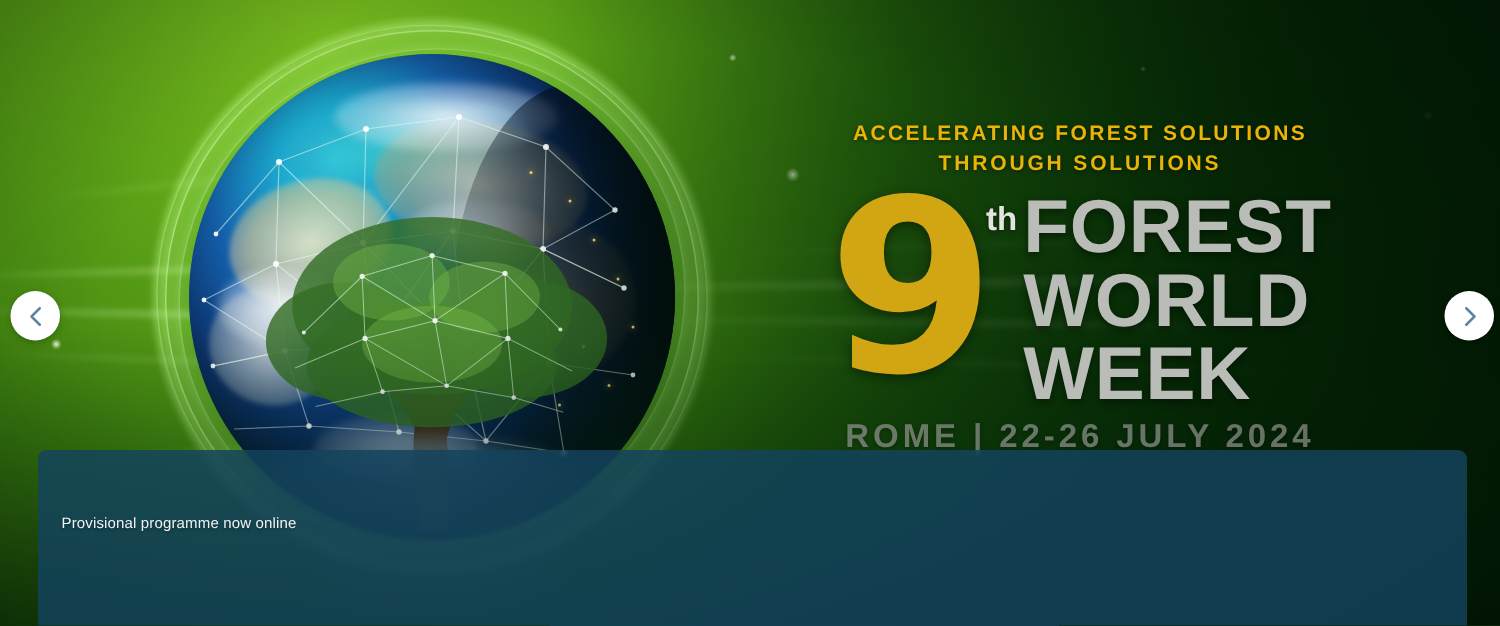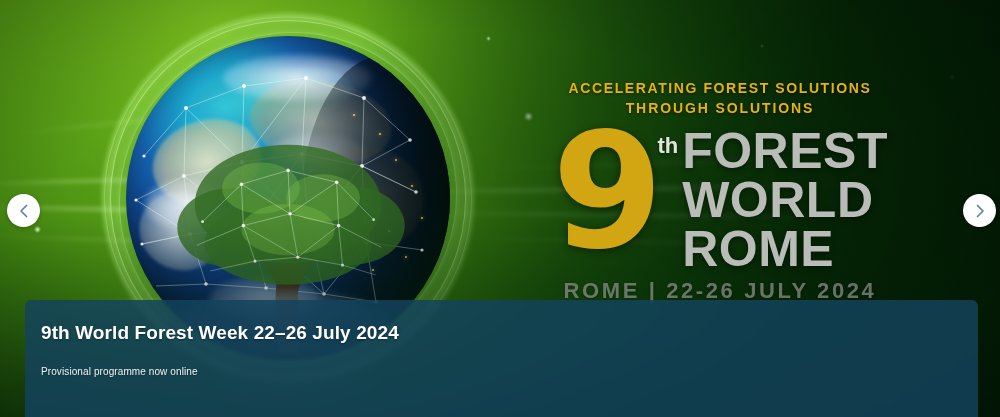--- a/index.html
+++ b/index.html
@@ -406,29 +406,28 @@
       <div>ACCELERATING FOREST SOLUTIONS</div>
       <div class="l2t">THROUGH SOLUTIONS</div>
     </div>
 
     <div class="wordmark">
       <span class="nine">9</span>
       <span class="ordinal">th</span>
       <div class="words">
         <div>FOREST</div>
         <div>WORLD</div>
-        <div>ROME</div>
+        <div>WEEK</div>
       </div>
     </div>
 
     <div class="venue">ROME | 22-26 JULY 2024</div>
   </div>
 
   <div class="caption">
-    <div class="caption-title">9th World Forest Week 22–26 July 2024</div>
     <div class="caption-sub">Provisional programme now online</div>
   </div>
 
   <div class="nav-btn nav-prev" title="Previous slide">
     <span>
       <svg width="12" height="14" viewBox="0 0 12 14" fill="none">
         <path d="M8.5 1.5 L3 7 L8.5 12.5" stroke="#5b86a3" stroke-width="1.7" stroke-linecap="round" stroke-linejoin="round"></path>
       </svg>
     </span>
   </div>

